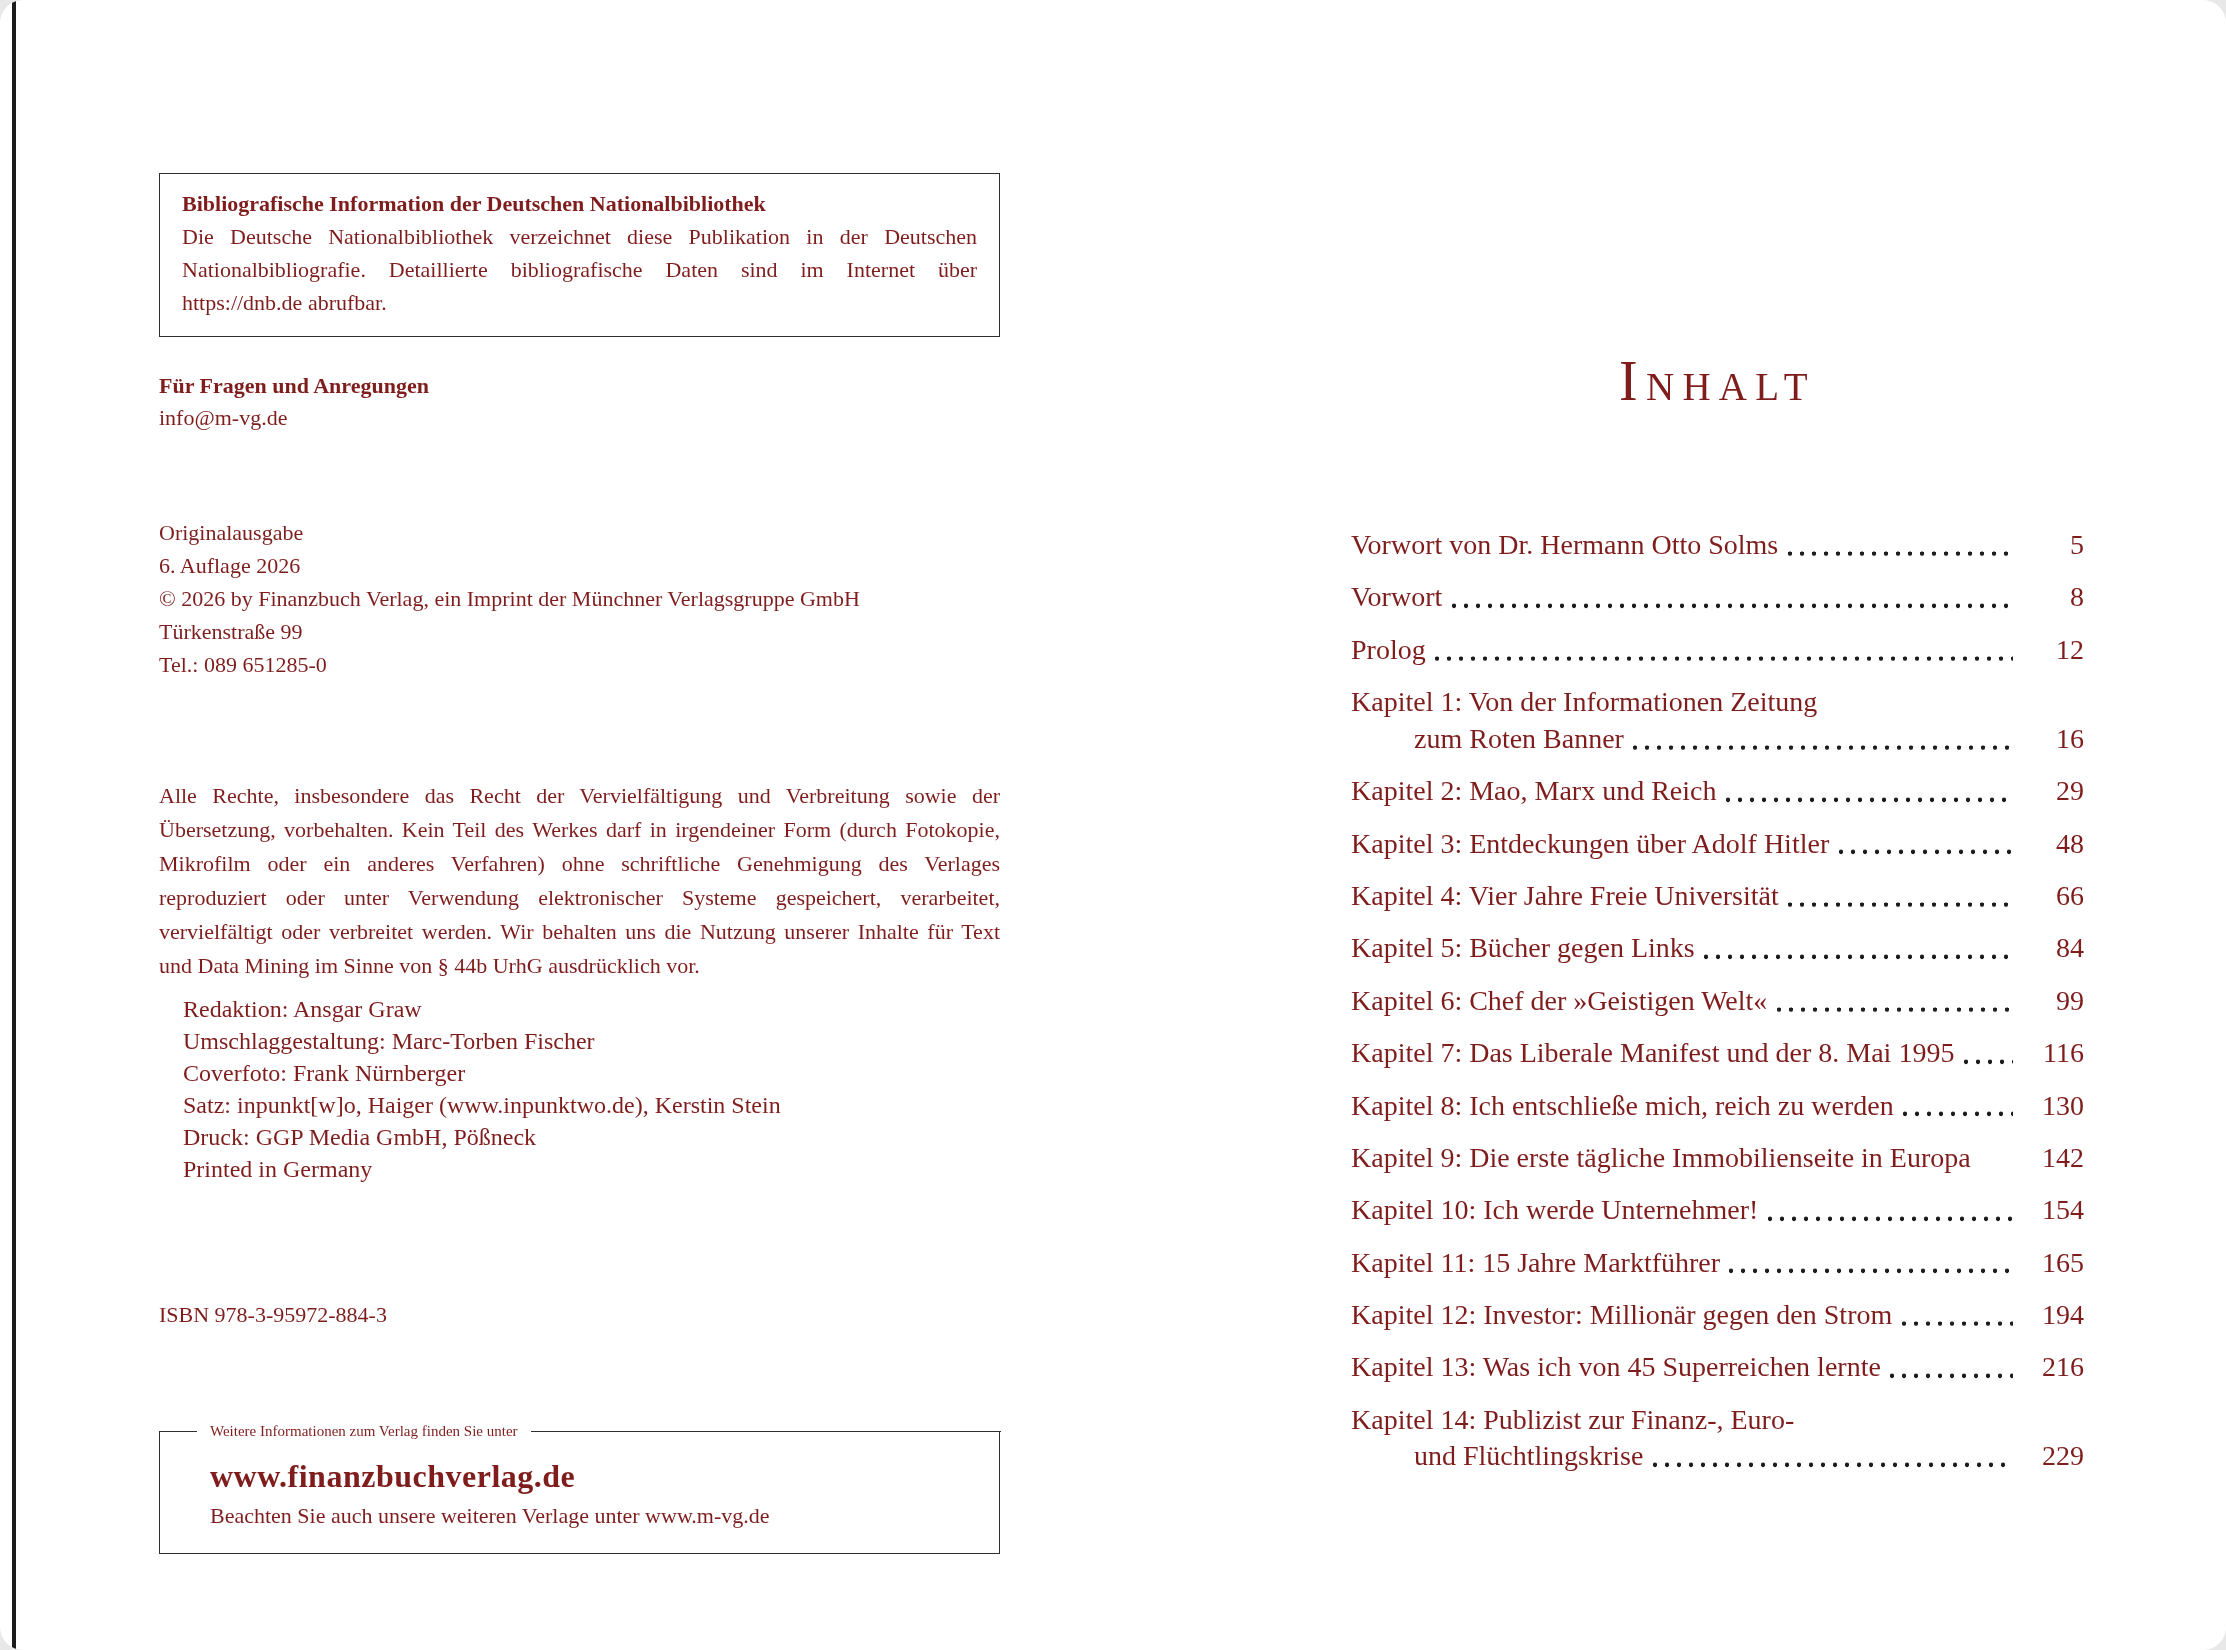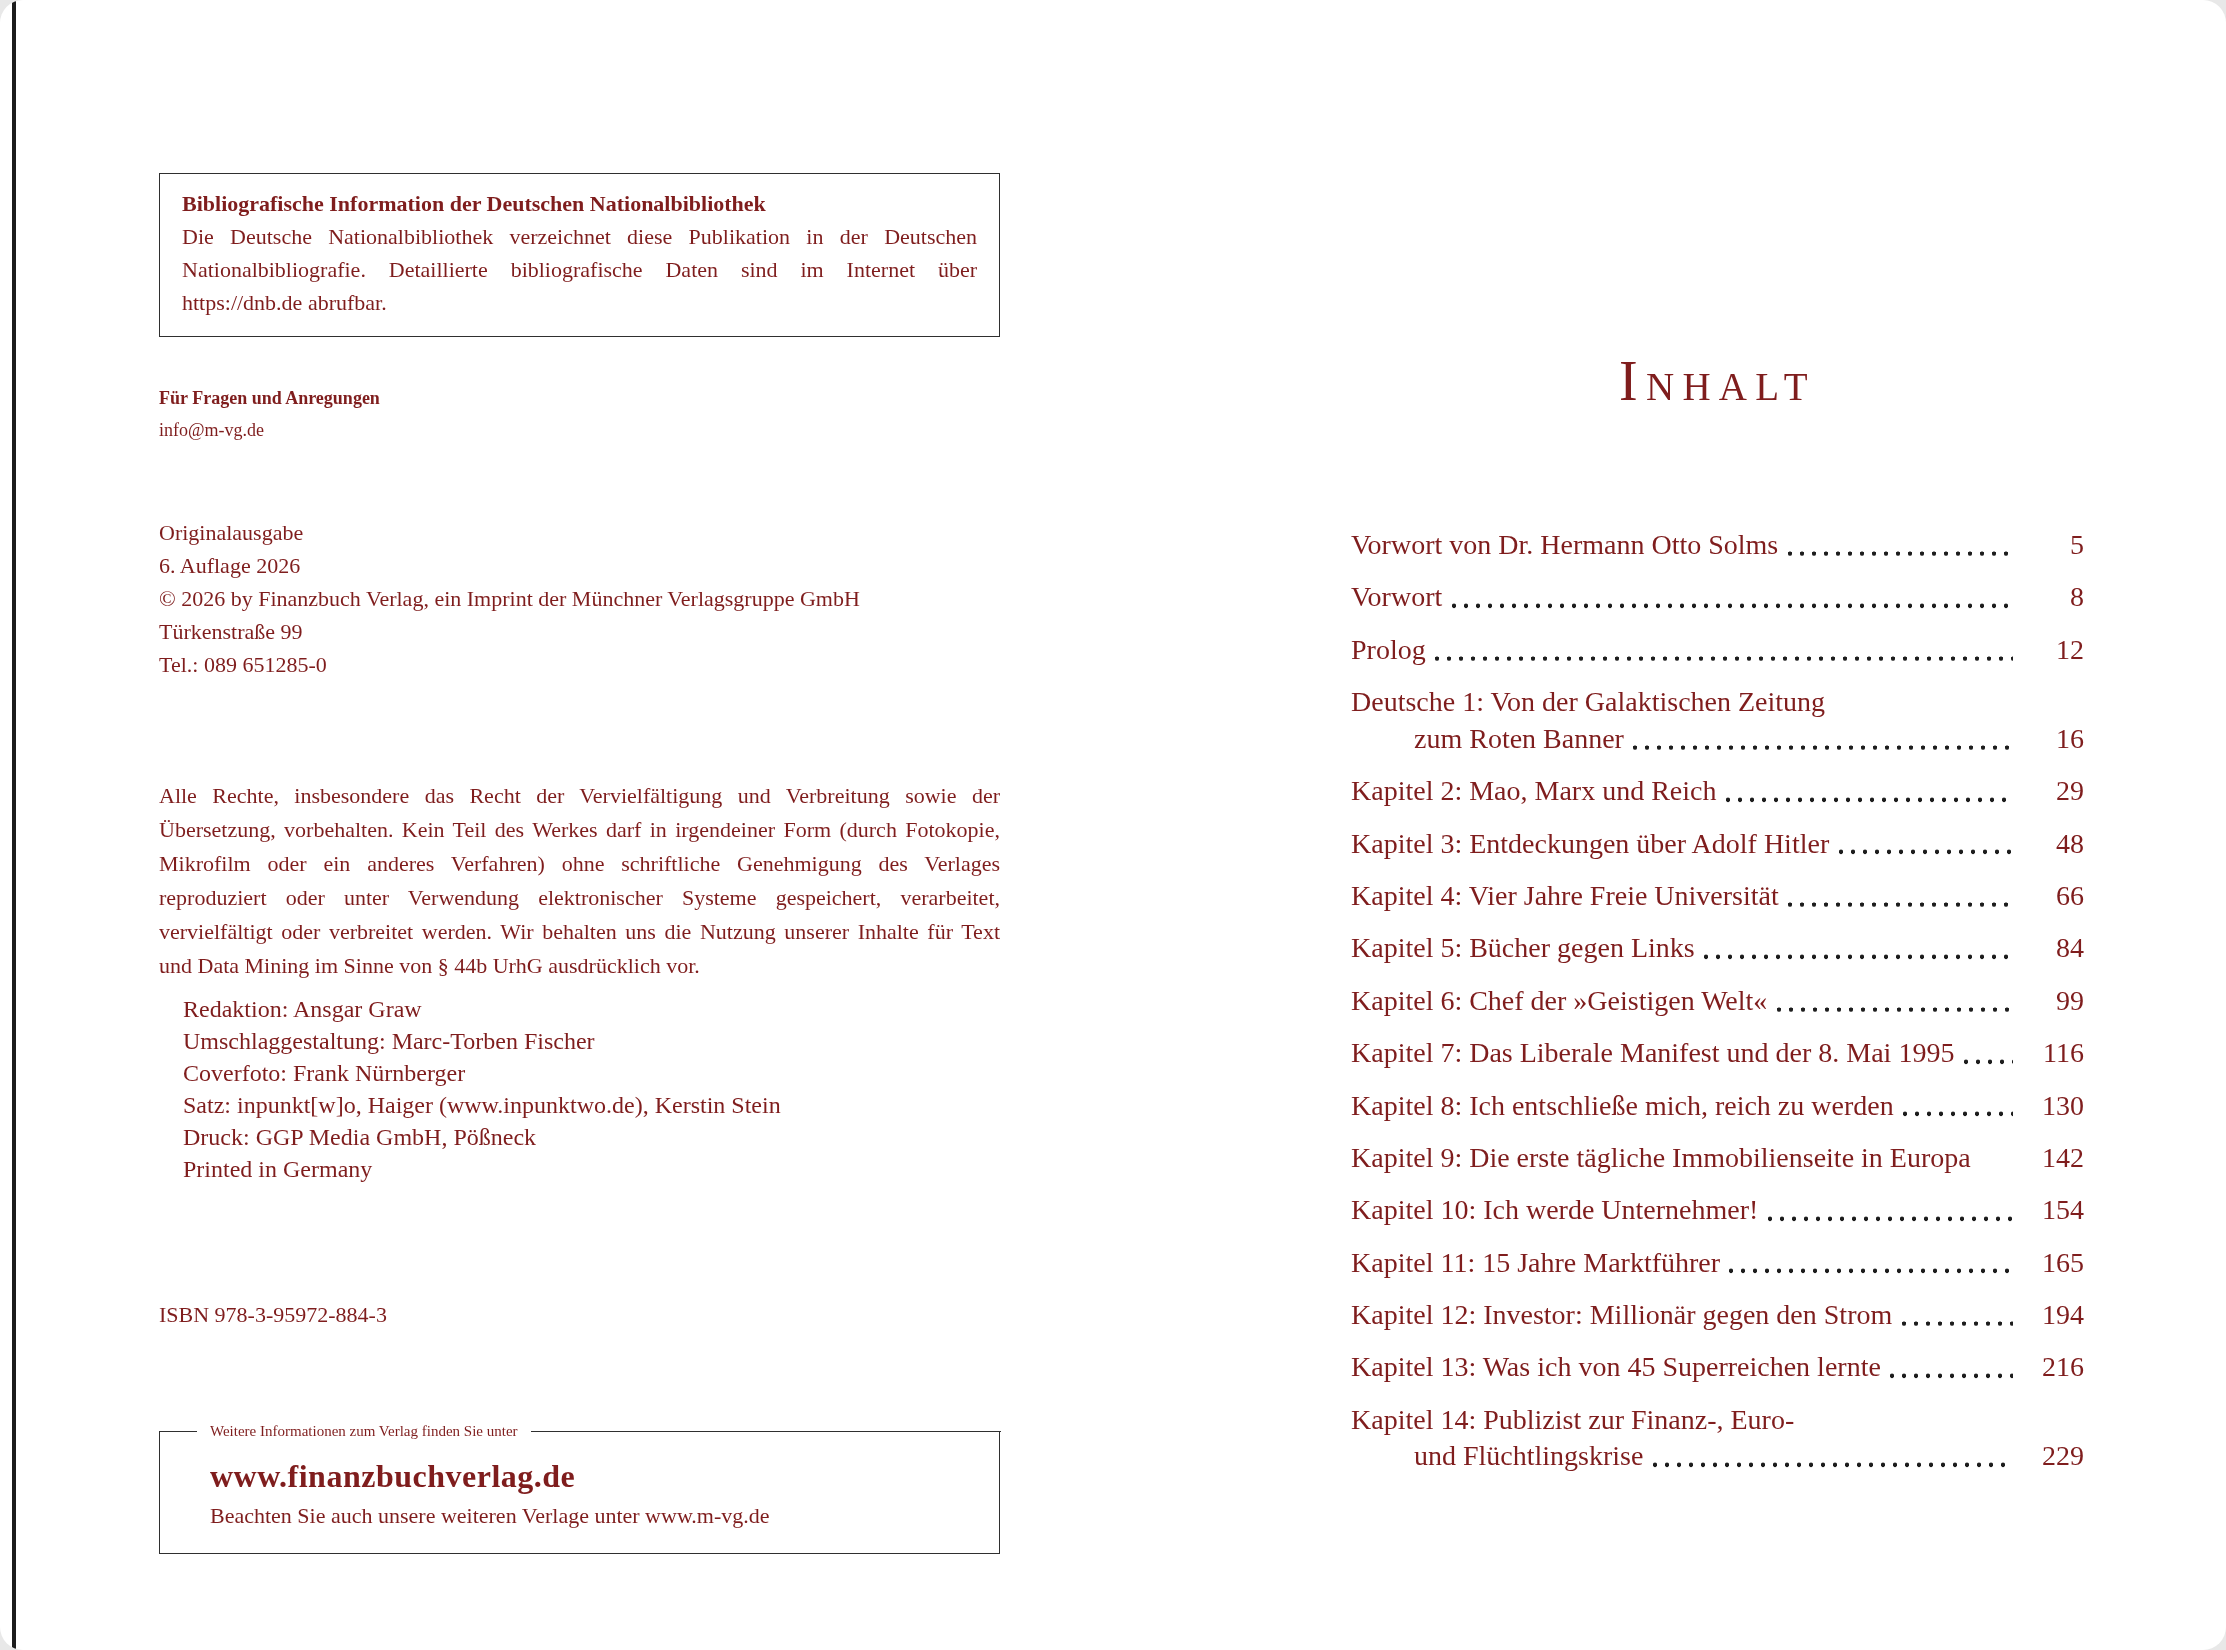--- a/index.html
+++ b/index.html
@@ -27,21 +27,21 @@
     width: 841px;
     box-sizing: border-box;
     border: 1.9px solid #2f2f2f;
     padding: 13px 22px 16.7px 22px;
     font-size: 22px;
     line-height: 33px;
   }
   .dnb-title { font-weight: bold; }
   .dnb-body  { text-align: justify; }
 
-  .contact { position: absolute; left: 159px; top: 382px; width: 841px; font-size: 18px; line-height: 32px; }
+  .contact { position: absolute; left: 159px; top: 370px; width: 841px; font-size: 22px; line-height: 32px; }
   .contact .b { font-weight: bold; }
 
   .edition { position: absolute; left: 159px; top: 516px; width: 841px; font-size: 22px; }
   .edition .imp-line { line-height: 33px; }
 
   .rights {
     position: absolute;
     left: 159px; top: 779px;
     width: 841px;
     font-size: 22px;
@@ -174,21 +174,21 @@
           <span class="toc-text">Vorwort</span>
           <span class="toc-dots"></span>
           <span class="toc-page">8</span>
         </div>
         <div class="toc-row">
           <span class="toc-text">Prolog</span>
           <span class="toc-dots"></span>
           <span class="toc-page">12</span>
         </div>
         <div class="toc-row pre-cont">
-          <span class="toc-text">Deutsche 1: Von der Galaktischen Zeitung</span>
+          <span class="toc-text">Kapitel 1: Von der Informationen Zeitung</span>
         </div>
         <div class="toc-row indent">
           <span class="toc-text">zum Roten Banner</span>
           <span class="toc-dots"></span>
           <span class="toc-page">16</span>
         </div>
         <div class="toc-row">
           <span class="toc-text">Kapitel 2: Mao, Marx und Reich</span>
           <span class="toc-dots"></span>
           <span class="toc-page">29</span>

